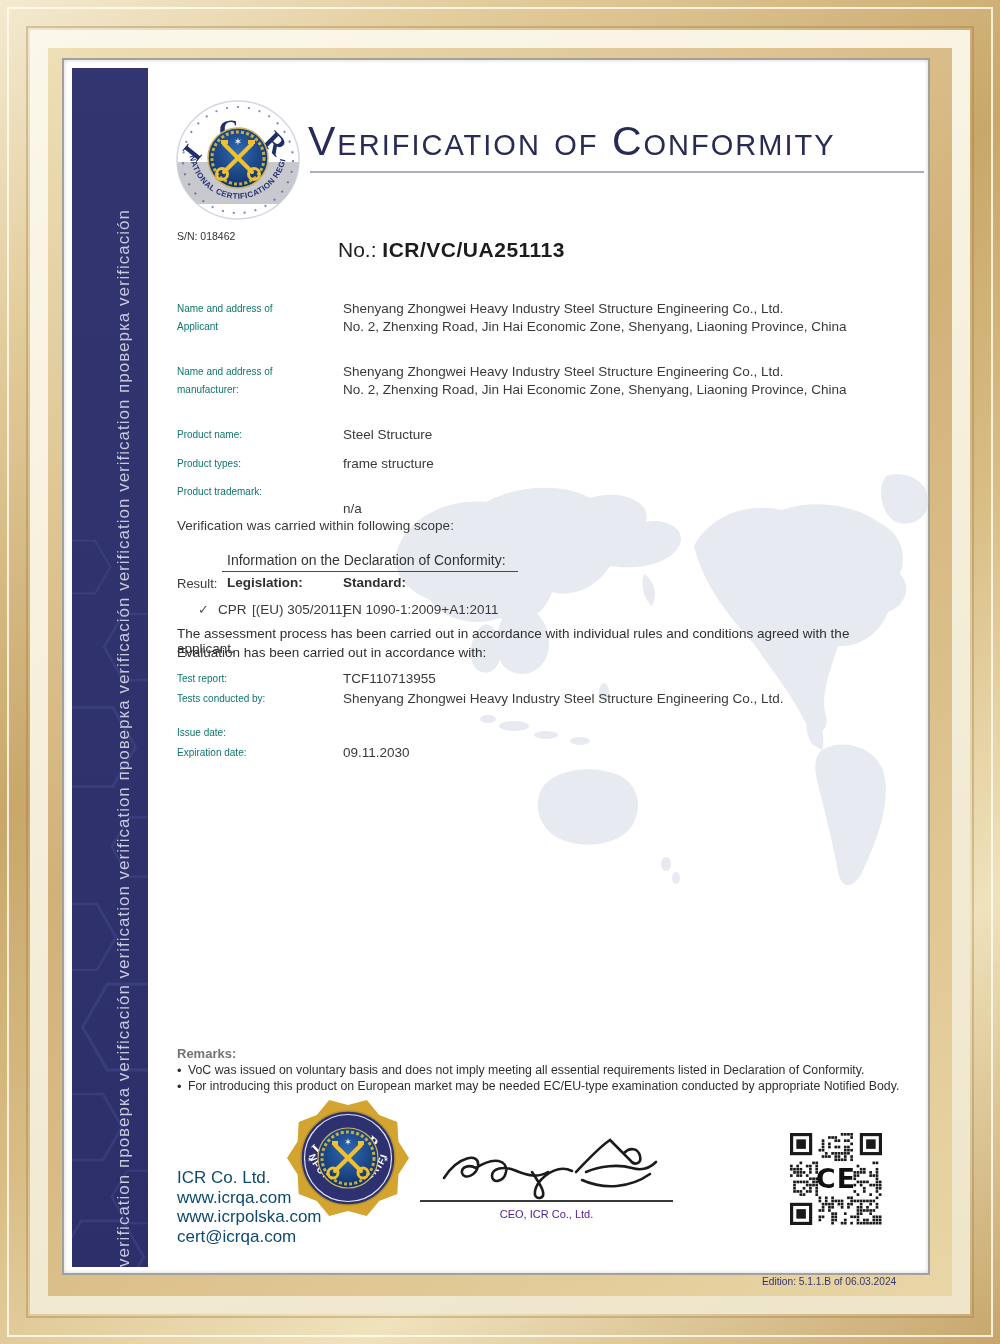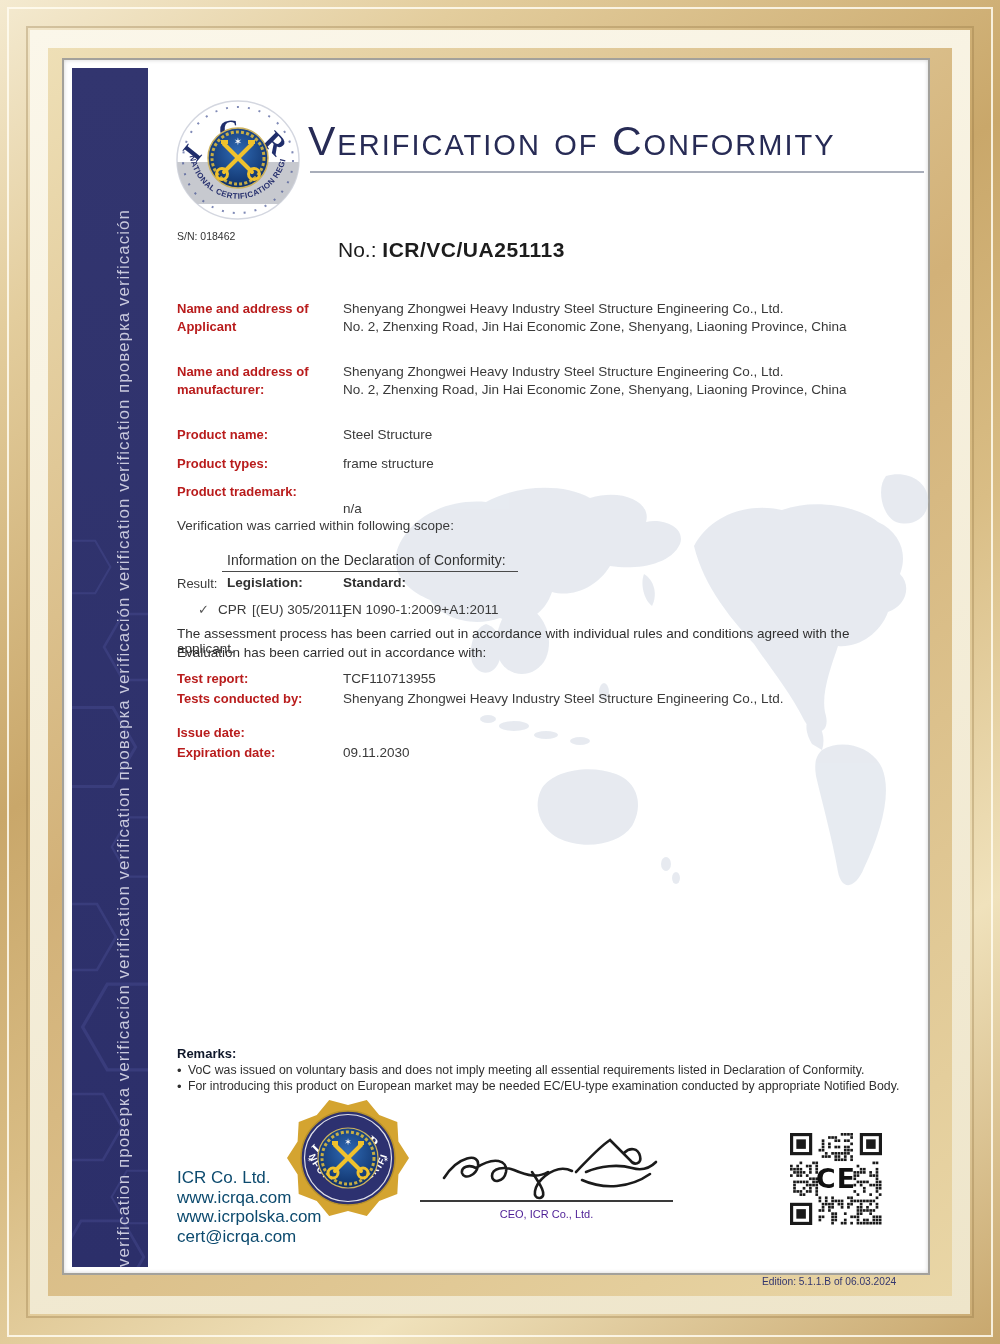--- a/index.html
+++ b/index.html
@@ -22,36 +22,36 @@
        font-size:17px;letter-spacing:1px;color:#c9c9dd;white-space:nowrap;}
   .hexes{position:absolute;left:0;bottom:0;}
   
   .title{position:absolute;left:244px;top:58px;font-variant:small-caps;
          font-size:41px;letter-spacing:2px;color:#272b55;white-space:nowrap;}
   .title-rule{position:absolute;left:246px;right:4px;top:111px;height:2px;background:#a9aeba;}
   .serial{position:absolute;left:113px;top:170px;font-size:10.5px;color:#333;}
   .cert-no{position:absolute;left:274px;top:178px;font-size:21px;color:#1c1c1c;}
   .cert-no b{font-weight:bold;letter-spacing:.5px;}
   
-  .lbl{position:absolute;left:113px;width:160px;font-weight:bold;font-size:13px;
-       color:#b91c1c;line-height:18px;}
+  .lbl{position:absolute;left:113px;width:160px;font-weight:normal;font-size:10px;
+       color:#0f766e;line-height:18px;}
   .val{position:absolute;left:279px;width:560px;font-size:13.5px;color:#3a3a3a;line-height:18px;}
   .plain{position:absolute;font-size:13.5px;color:#3a3a3a;}
   .doc-heading{position:absolute;left:158px;top:492px;padding:0 12px 3px 5px;
        font-size:14px;color:#333;border-bottom:1.5px solid #4a4a4a;}
   .res-label{position:absolute;left:113px;top:516px;font-size:13px;color:#3a3a3a;}
   .leg-label{position:absolute;left:163px;top:515px;font-size:13.5px;font-weight:bold;color:#2f2f2f;}
   .std-label{position:absolute;left:279px;top:515px;font-size:13.5px;font-weight:bold;color:#2f2f2f;}
   .chk{position:absolute;left:134px;top:542px;font-size:13px;color:#555;}
   .chk-leg{position:absolute;left:154px;top:542px;font-size:13.5px;color:#3a3a3a;}
   .chk-ref{position:absolute;left:188px;top:542px;font-size:13.5px;color:#3a3a3a;}
   .chk-std{position:absolute;left:279px;top:542px;font-size:13.5px;color:#3a3a3a;}
   .assess{position:absolute;left:113px;width:730px;font-size:13.5px;color:#2f2f2f;}
   
-  .remarks-title{position:absolute;left:113px;top:986px;font-size:13px;font-weight:bold;color:#0f172a;}
+  .remarks-title{position:absolute;left:113px;top:986px;font-size:13px;font-weight:bold;color:#737373;}
   .bullet-item{position:absolute;left:124px;width:730px;font-size:12.3px;color:#2f2f2f;}
   .bullet-item::before{content:"\2022";position:absolute;left:-11px;font-size:13px;}
   
   .footer-block{position:absolute;left:113px;top:1108px;font-size:17px;line-height:19.5px;color:#0c4a6e;}
   .sig-line{position:absolute;left:356px;top:1140px;width:253px;height:2px;background:#3a3a3a;}
   .ceo{position:absolute;left:356px;top:1148px;width:253px;text-align:center;
        font-size:11px;color:#4c1d95;}
   .edition{position:absolute;left:698px;top:1176px;font-size:10.2px;color:#33366e;margin-top:40px;}
   .abs{position:absolute;}
 </style>

